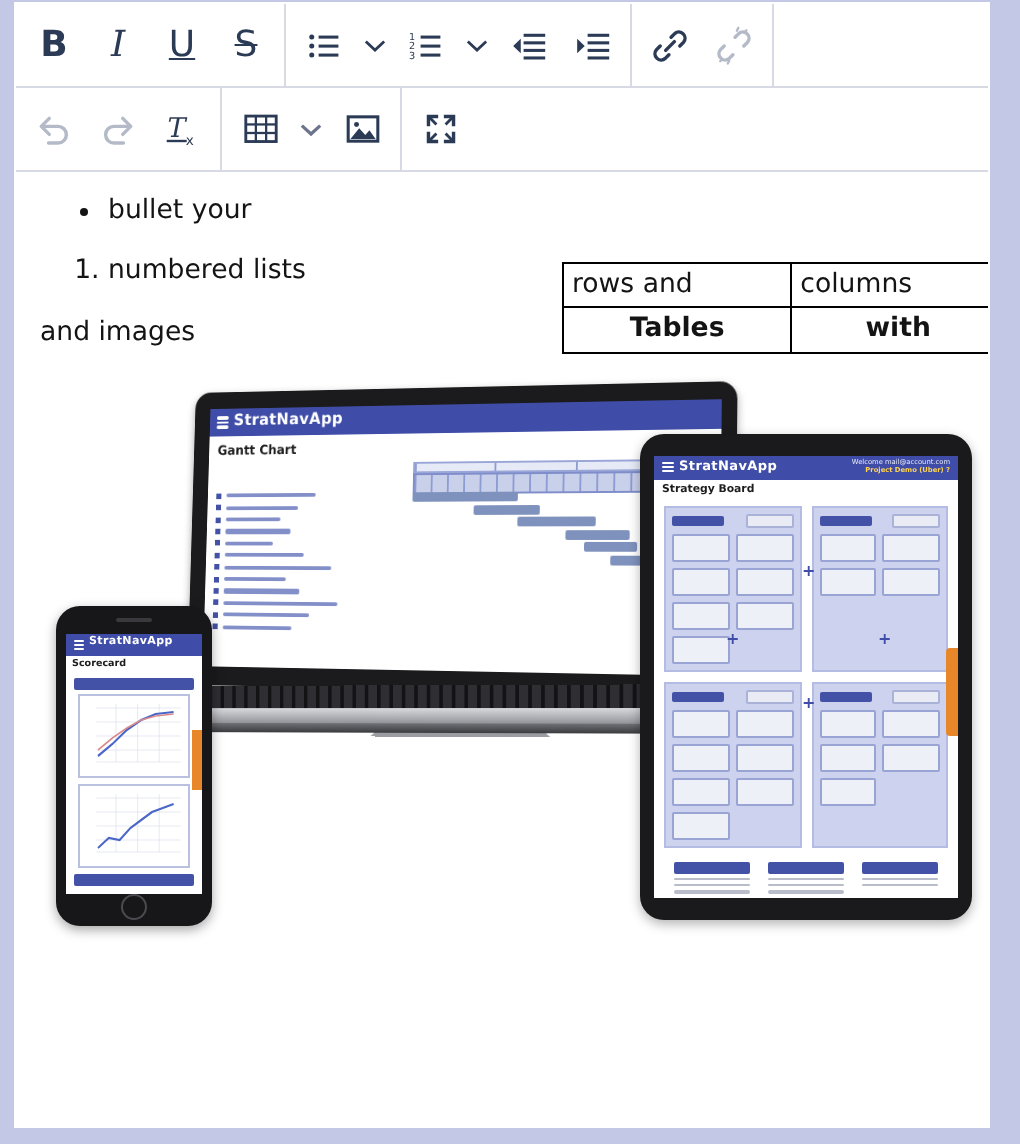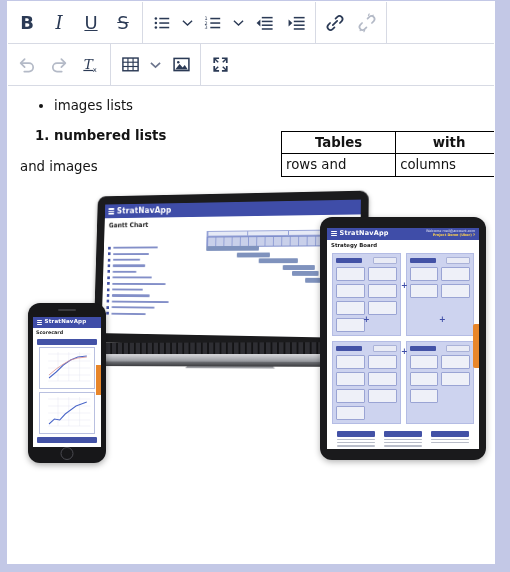--- a/index.html
+++ b/index.html
@@ -39,21 +39,21 @@
   .s-ico{font-size:18px;text-decoration:line-through;font-family:"DejaVu Sans","Liberation Sans",sans-serif;}
   .tb-spacer{flex:1 1 auto;height:42px;}
   
   .content{
     flex:1 1 auto;background:#ffffff;overflow:hidden;position:relative;
     padding:10px 12px 0 12px;box-sizing:border-box;
     font-size:13.3px;color:#141414;line-height:1.45;
   }
   .content p{margin:0 0 11px 0;}
   .content ul{margin:0 0 11px 0;padding-left:34px;}
-  .content ol{margin:0 0 11px 0;padding-left:34px;font-weight:bold;}
+  .content ol{margin:0 0 11px 0;padding-left:34px;}
   .content li{margin:0;}
   .intro{max-width:470px;}
   .tbl-wrap{position:absolute;left:273px;top:45px;}
   table.demo{
     border-collapse:collapse;width:222px;
     font-size:13.3px;color:#141414;
   }
   table.demo td{border:1px solid #000;padding:1px 4px;height:18px;vertical-align:middle;}
   table.demo td.hd{text-align:center;font-weight:bold;}
   
@@ -329,40 +329,40 @@
       </div>
 
       <div class="tb-spacer"></div>
     </div>
   </div>
 
   <div class="content">
 
 
     <ul>
-      <li>images lists</li>
+      <li>bullet your</li>
     </ul>
 
 
     <ol>
       <li>numbered lists</li>
     </ol>
 
     <p>and images</p>
 
     <div class="tbl-wrap">
       <table class="demo">
         <tbody>
             <tr>
+          <td>rows and</td>
+          <td>columns</td>
+        </tr>
+        <tr>
           <td class="hd">Tables</td>
           <td class="hd">with</td>
-        </tr>
-        <tr>
-          <td>rows and</td>
-          <td>columns</td>
         </tr>
       </tbody>
         </table>
     </div>
 
     <div class="devices">
 
       <div class="laptop">
         <div class="lap-lid">
           <div class="lap-screen">

